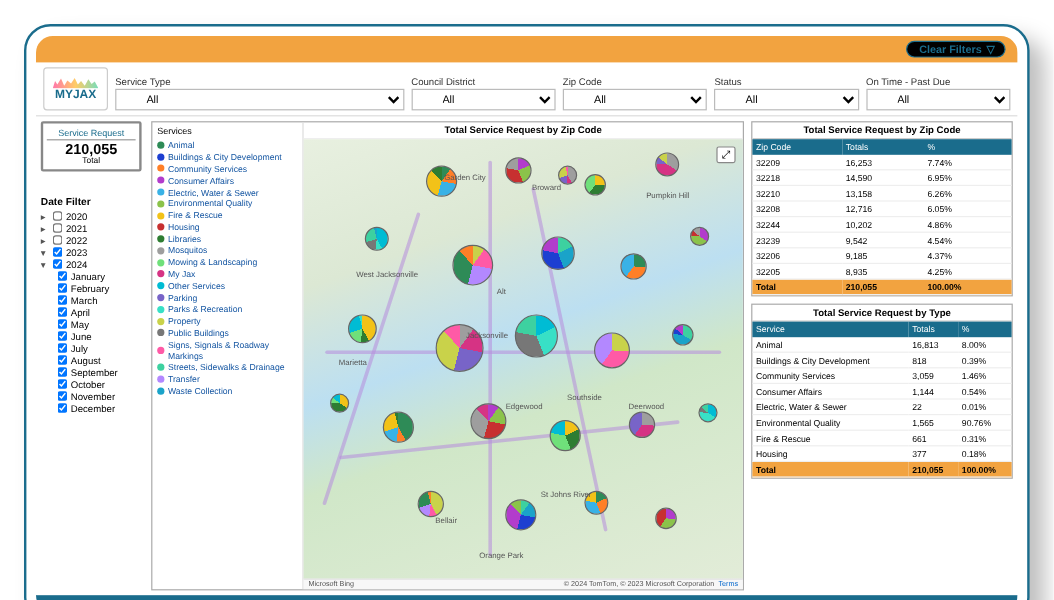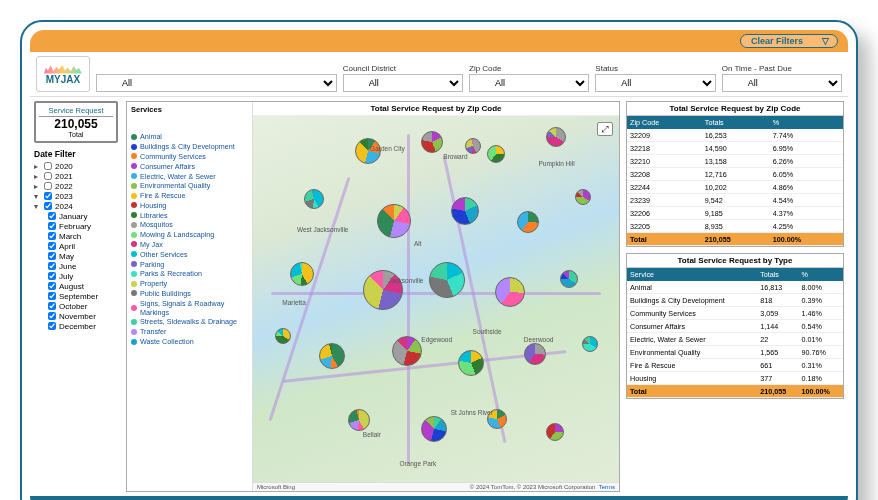--- a/index.html
+++ b/index.html
@@ -1,43 +1,43 @@
 <!DOCTYPE html>
 <html><head>
 <meta charset="utf-8">
 <style>
 *{box-sizing:border-box;margin:0;padding:0;font-family:Arial,Helvetica,sans-serif}
 body{background:#fff;display:flex;justify-content:center;align-items:flex-start;padding:20px}
 .device{width:878px;height:500px;border:2px solid #1a6c8c;border-radius:22px;box-shadow:12px 12px 18px rgba(0,0,0,.25);overflow:hidden;position:relative;background:#fff}
 .inner{position:absolute;inset:8px;background:#fff;border-radius:14px;overflow:hidden;display:flex;flex-direction:column}
 .topbar{background:#f2a340;height:22px;display:flex;justify-content:flex-end;align-items:center;padding:0 10px}
-.clear-btn{background:#fdba74;border:1.5px solid #1a6c8c;border-radius:10px;padding:1px 8px 1px 10px;font-size:9px;font-weight:bold;color:#1a6c8c;display:flex;align-items:flex-start;gap:19px;cursor:pointer}
+.clear-btn{background:#000000;border:1.5px solid #1a6c8c;border-radius:10px;padding:1px 8px 1px 10px;font-size:9px;font-weight:bold;color:#1a6c8c;display:flex;align-items:flex-start;gap:4px;cursor:pointer}
 .filters-row{display:flex;gap:6px;padding:4px 6px;align-items:flex-end;border-bottom:1px solid #ddd}
 .logo-box{width:54px;height:36px;border:1px solid #ccc;border-radius:3px;display:flex;flex-direction:column;justify-content:center;align-items:center;font-size:7px;font-weight:bold}
 .logo-box .skyline{height:10px;width:38px;background:linear-gradient(to right,#f7a,#fc6,#7db);clip-path:polygon(0 100%,5% 40%,10% 70%,18% 20%,25% 80%,32% 35%,40% 60%,48% 15%,55% 70%,62% 40%,70% 80%,78% 25%,85% 65%,92% 45%,100% 100%)}
 .logo-box .txt{color:#1a6c8c;font-size:10px}
 .filter-col{display:flex;flex-direction:column;flex:1;min-width:0}
 .filter-col label{font-size:8px;color:#333;margin-bottom:1px}
 .filter-col select{font-size:9px;padding:2px 21px;border:1px solid #bbb;background:#fff;width:100%}
 .body{display:flex;flex:1;min-height:0}
-.left-rail{width:92px;padding:4px 4px;display:flex;flex-direction:column;gap:6px}
+.left-rail{width:92px;padding:4px 4px;display:flex;flex-direction:column;gap:20px}
 .metric-box{border:2px solid #888;border-radius:2px;padding:3px;text-align:center}
 .metric-box .lbl{font-size:7.5px;color:#1a6c8c;border-bottom:1px solid #999;padding-bottom:1px}
 .metric-box .val{font-size:12px;font-weight:bold}
 .metric-box .sub{font-size:7px}
 .date-filter{font-size:8px}
 .date-filter h4{font-size:8.5px;margin-bottom:2px}
 .tree-item{display:flex;align-items:center;gap:3px;padding:.5px 0}
 .tree-item input{width:8px;height:8px}
 .tree-item.sub{padding-left:14px}
 .caret{width:7px;font-size:8px;color:#555;display:inline-block}
 .center{flex:1;display:flex;gap:6px;padding:4px;min-width:0}
 .map-panel{flex:1;border:1px solid #aaa;display:flex;min-width:0}
 .legend{width:126px;border-right:1px solid #ddd;padding:3px 4px;font-size:7.2px;overflow:hidden}
-.legend h5{font-size:7.5px;font-weight:bold;margin-bottom:18px}
+.legend h5{font-size:7.5px;font-weight:normal;margin-bottom:2px}
 .legend-item{display:flex;align-items:center;gap:3px;padding:.4px 0;color:#1556a2}
 .legend-item .dot{width:6px;height:6px;border-radius:50%;flex-shrink:0}
 .map-area{flex:1;display:flex;flex-direction:column;min-width:0}
 .map-title{font-size:8px;font-weight:bold;text-align:center;padding:2px;border-bottom:1px solid #eee}
 .map-canvas{flex:1;position:relative;background:linear-gradient(160deg,#e8f0e0 0%,#dce8d4 25%,#bcdff1 45%,#d0e7c8 60%,#e2ecd8 100%);overflow:hidden}
 .map-canvas .road{position:absolute;background:rgba(183,140,220,.55);border-radius:2px}
 .pie{position:absolute;border-radius:50%;border:1px solid #666}
 .map-footer{font-size:6px;color:#555;padding:1px 4px;display:flex;justify-content:space-between;border-top:1px solid #ddd;background:#f7f7f7}
 .right-col{width:218px;display:flex;flex-direction:column;gap:6px}
 .table-panel{border:1px solid #aaa;display:flex;flex-direction:column}
@@ -63,20 +63,21 @@
     <span>▽</span>
   </button>
 </div>
 
 <div class="filters-row">
   <div class="logo-box">
     <div class="skyline"></div>
     <div class="txt">MYJAX</div>
   </div>
   <div class="filter-col" style="flex:2">
+    <label>Service Type</label>
     <select><option>All</option></select>
   </div>
   <div class="filter-col">
     <label>Council District</label>
     <select><option>All</option></select>
   </div>
   <div class="filter-col">
     <label>Zip Code</label>
     <select><option>All</option></select>
   </div>

